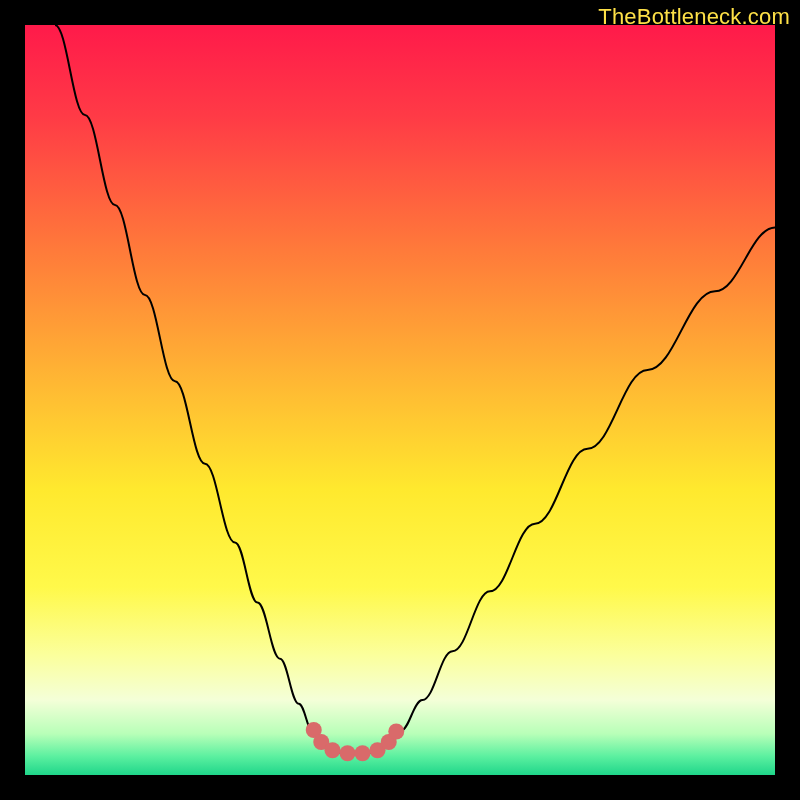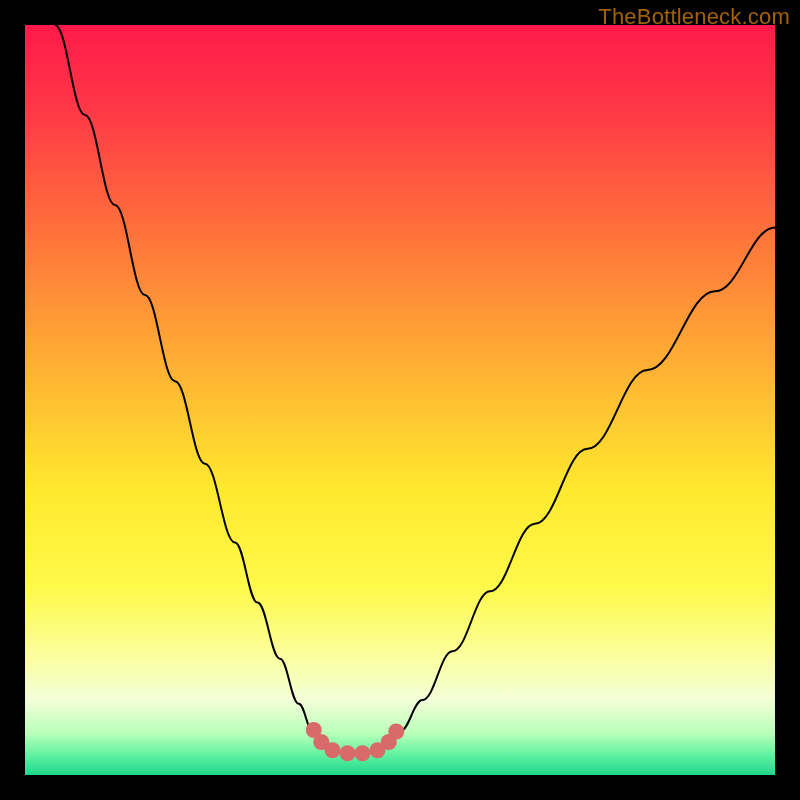--- a/index.html
+++ b/index.html
@@ -14,21 +14,21 @@
   .frame {
     position: relative;
     width: 800px;
     height: 800px;
     background: #000;
   }
   .watermark {
     position: absolute;
     top: 4px;
     right: 10px;
-    color: #a16207;
+    color: #fde047;
     font-size: 22px;
     font-weight: 500;
     letter-spacing: 0.2px;
     z-index: 10;
   }
   .plot {
     position: absolute;
     left: 25px;
     top: 25px;
     width: 750px;

